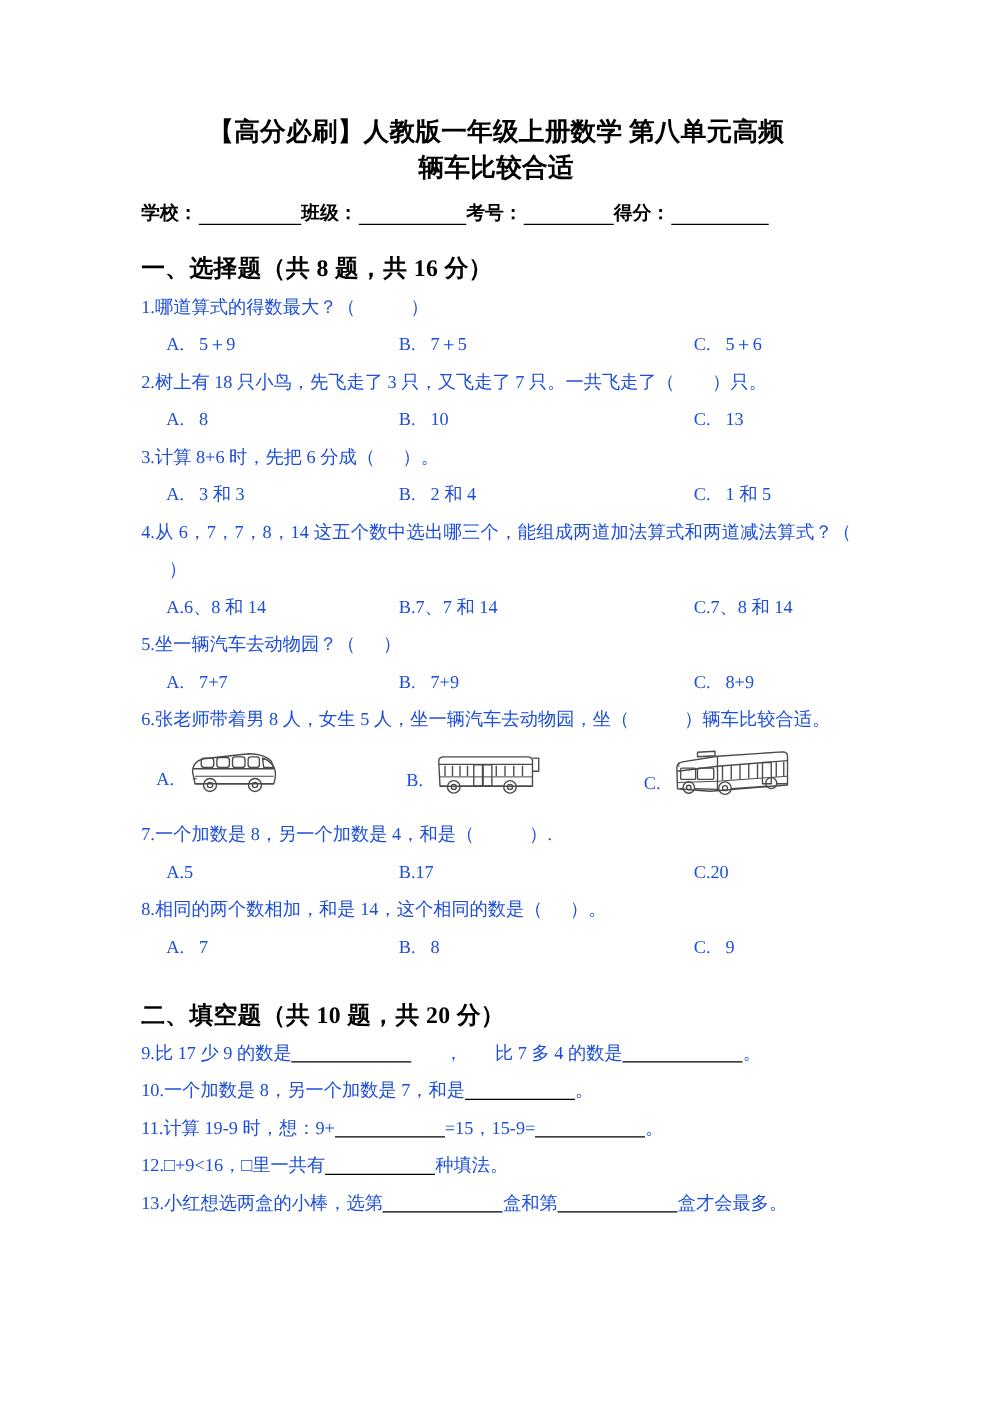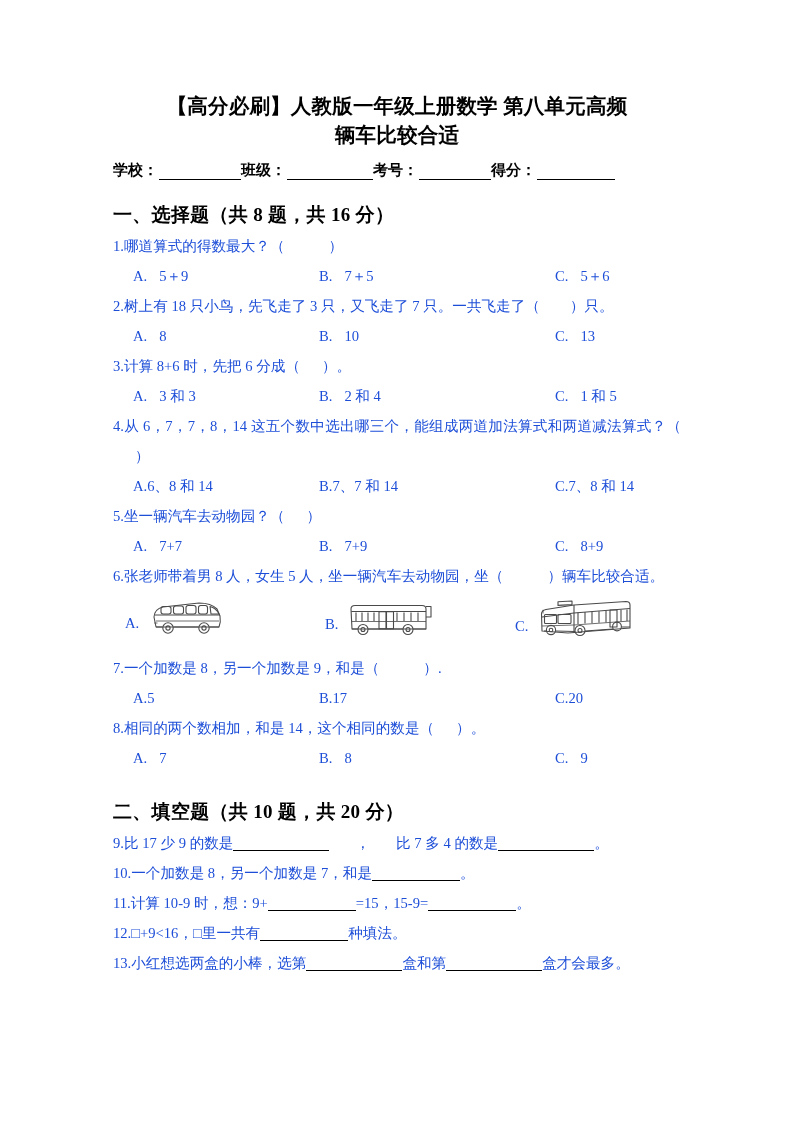--- a/index.html
+++ b/index.html
@@ -310,21 +310,21 @@
                 <path d="M20 4.8 L34 4 L34 7.6 L20 8.4 Z"></path>
               </g>
             </svg>
           </span>
         </span>
 
       </div>
     </div>
 
     <div class="q">
-      <p class="q-stem"><span>7.</span><span>一个加数是 8，另一个加数是 9，和是（</span><span class="paren-gap"></span><span>）.</span></p>
+      <p class="q-stem"><span>7.</span><span>一个加数是 8，另一个加数是 4，和是（</span><span class="paren-gap"></span><span>）.</span></p>
       <div class="opts">
         <span class="opt a"><span>A.</span><span>5</span></span>
         <span class="opt b"><span>B.</span><span>17</span></span>
         <span class="opt c"><span>C.</span><span>20</span></span>
       </div>
     </div>
 
     <div class="q">
       <p class="q-stem"><span>8.</span><span>相同的两个数相加，和是 14，这个相同的数是（</span><span class="paren-gap xs"></span><span>）。</span></p>
       <div class="opts">
@@ -338,21 +338,21 @@
 
     <div class="q">
       <p class="q-stem"><span>9.</span><span>比 17 少 9 的数是</span><span class="blank b-lg"></span><span class="spacer-wide"></span><span>，</span><span class="spacer-wide"></span><span>比 7 多 4 的数是</span><span class="blank b-lg"></span><span>。</span></p>
     </div>
 
     <div class="q">
       <p class="q-stem"><span>10.</span><span>一个加数是 8，另一个加数是 7，和是</span><span class="blank b-md"></span><span>。</span></p>
     </div>
 
     <div class="q">
-      <p class="q-stem"><span>11.</span><span>计算 10-9 时，想：9+</span><span class="blank b-md"></span><span>=15，15-9=</span><span class="blank b-md"></span><span>。</span></p>
+      <p class="q-stem"><span>11.</span><span>计算 19-9 时，想：9+</span><span class="blank b-md"></span><span>=15，15-9=</span><span class="blank b-md"></span><span>。</span></p>
     </div>
 
     <div class="q">
       <p class="q-stem"><span>12.</span><span>□+9&lt;16，□里一共有</span><span class="blank b-md"></span><span>种填法。</span></p>
     </div>
 
     <div class="q">
       <p class="q-stem"><span>13.</span><span>小红想选两盒的小棒，选第</span><span class="blank b-lg"></span><span>盒和第</span><span class="blank b-lg"></span><span>盒才会最多。</span></p>
     </div>
 

